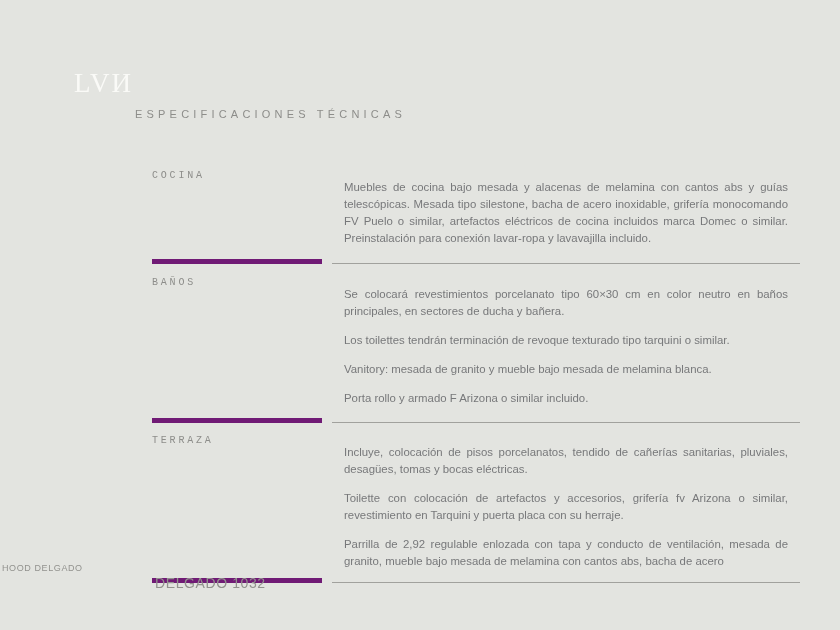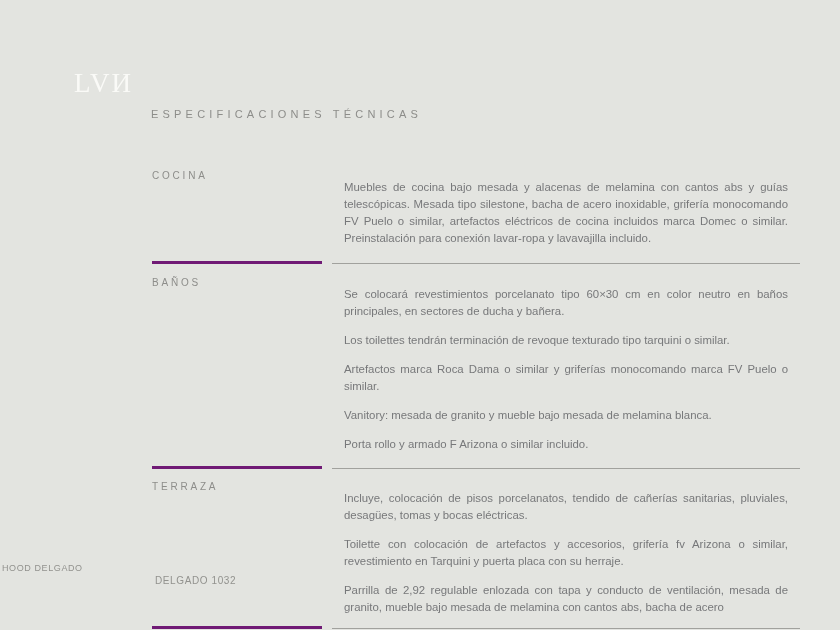--- a/index.html
+++ b/index.html
@@ -20,42 +20,43 @@
     font-family: "Liberation Serif", serif;
     font-size: 27px;
     font-weight: 400;
     letter-spacing: 2px;
     color: #fafaf7;
     line-height: 1;
   }
 
   .page-title {
     position: absolute;
-    left: 151px;
+    left: 135px;
     top: 107px;
     font-size: 11px;
     letter-spacing: 4.2px;
     color: #8d8d8a;
     line-height: 1.3;
   }
 
   .spec-table {
     position: absolute;
     left: 152px;
     top: 163px;
     width: 648px;
   }
 
   .spec-row { display: flex; }
 
   .col-label {
     width: 170px;
     margin-right: 10px;
-    border-bottom: 3px solid #701a75;
+    border-bottom: 5px solid #701a75;
     box-sizing: border-box;
+    font-family: Liberation Mono, monospace;
   }
 
   .col-text {
     width: 468px;
     border-bottom: 1px solid #a1a19d;
     box-sizing: border-box;
   }
 
   .section-label {
     font-size: 10px;
@@ -85,21 +86,21 @@
     top: 563px;
     font-size: 9px;
     letter-spacing: 0.6px;
     color: #92928e;
   }
 
   .footer-right {
     position: absolute;
     left: 155px;
     top: 575px;
-    font-size: 10px;
+    font-size: 14px;
     letter-spacing: 0.6px;
     color: #92928e;
   }
 </style>
 </head>
 <body>
 
 <div class="page">
 
   <div class="logo">LVИ</div>
@@ -117,21 +118,20 @@
       </div>
     </div>
 
     <div class="spec-row row-banos">
       <div class="col-label">
         <div class="section-label">BAÑOS</div>
       </div>
       <div class="col-text">
         <p>Se colocará revestimientos porcelanato tipo 60×30 cm en color neutro en baños principales, en sectores de ducha y bañera.</p>
         <p>Los toilettes tendrán terminación de revoque texturado tipo tarquini o similar.</p>
-        <p>Artefactos marca Roca Dama o similar y griferías monocomando marca FV Puelo o similar.</p>
         <p>Vanitory: mesada de granito y mueble bajo mesada de melamina blanca.</p>
         <p>Porta rollo y armado F Arizona o similar incluido.</p>
       </div>
     </div>
 
     <div class="spec-row row-terraza">
       <div class="col-label">
         <div class="section-label">TERRAZA</div>
       </div>
       <div class="col-text">

